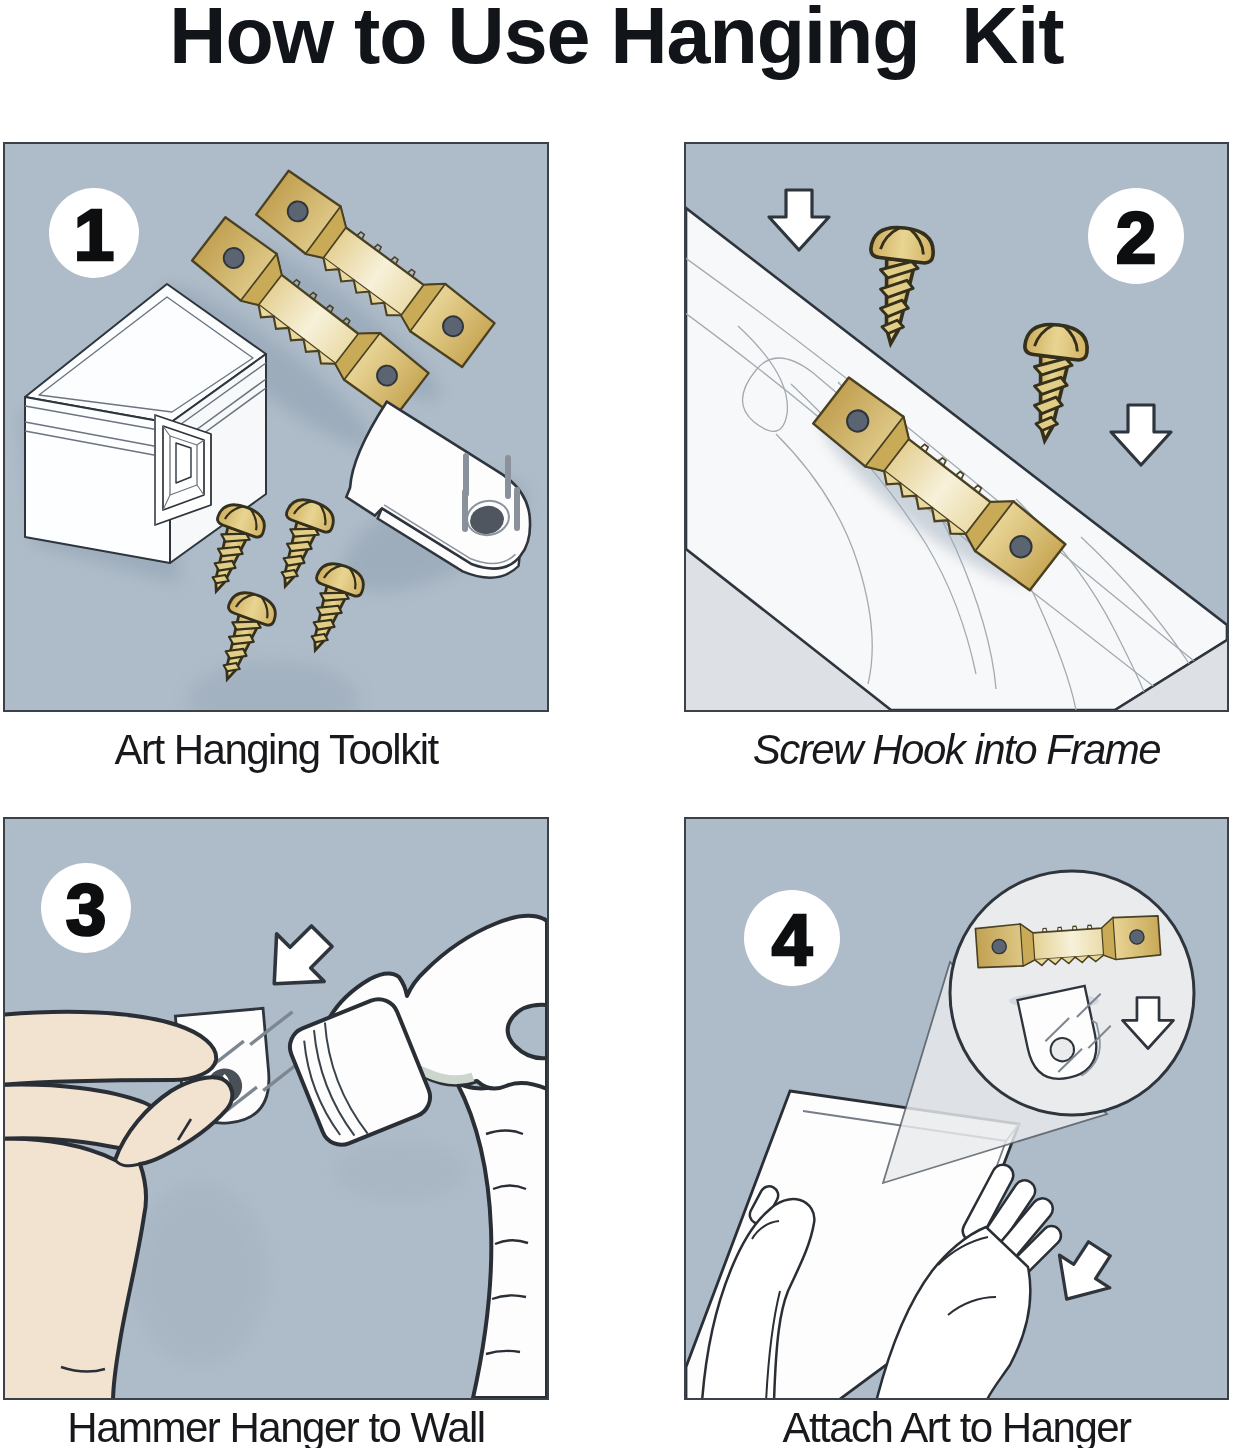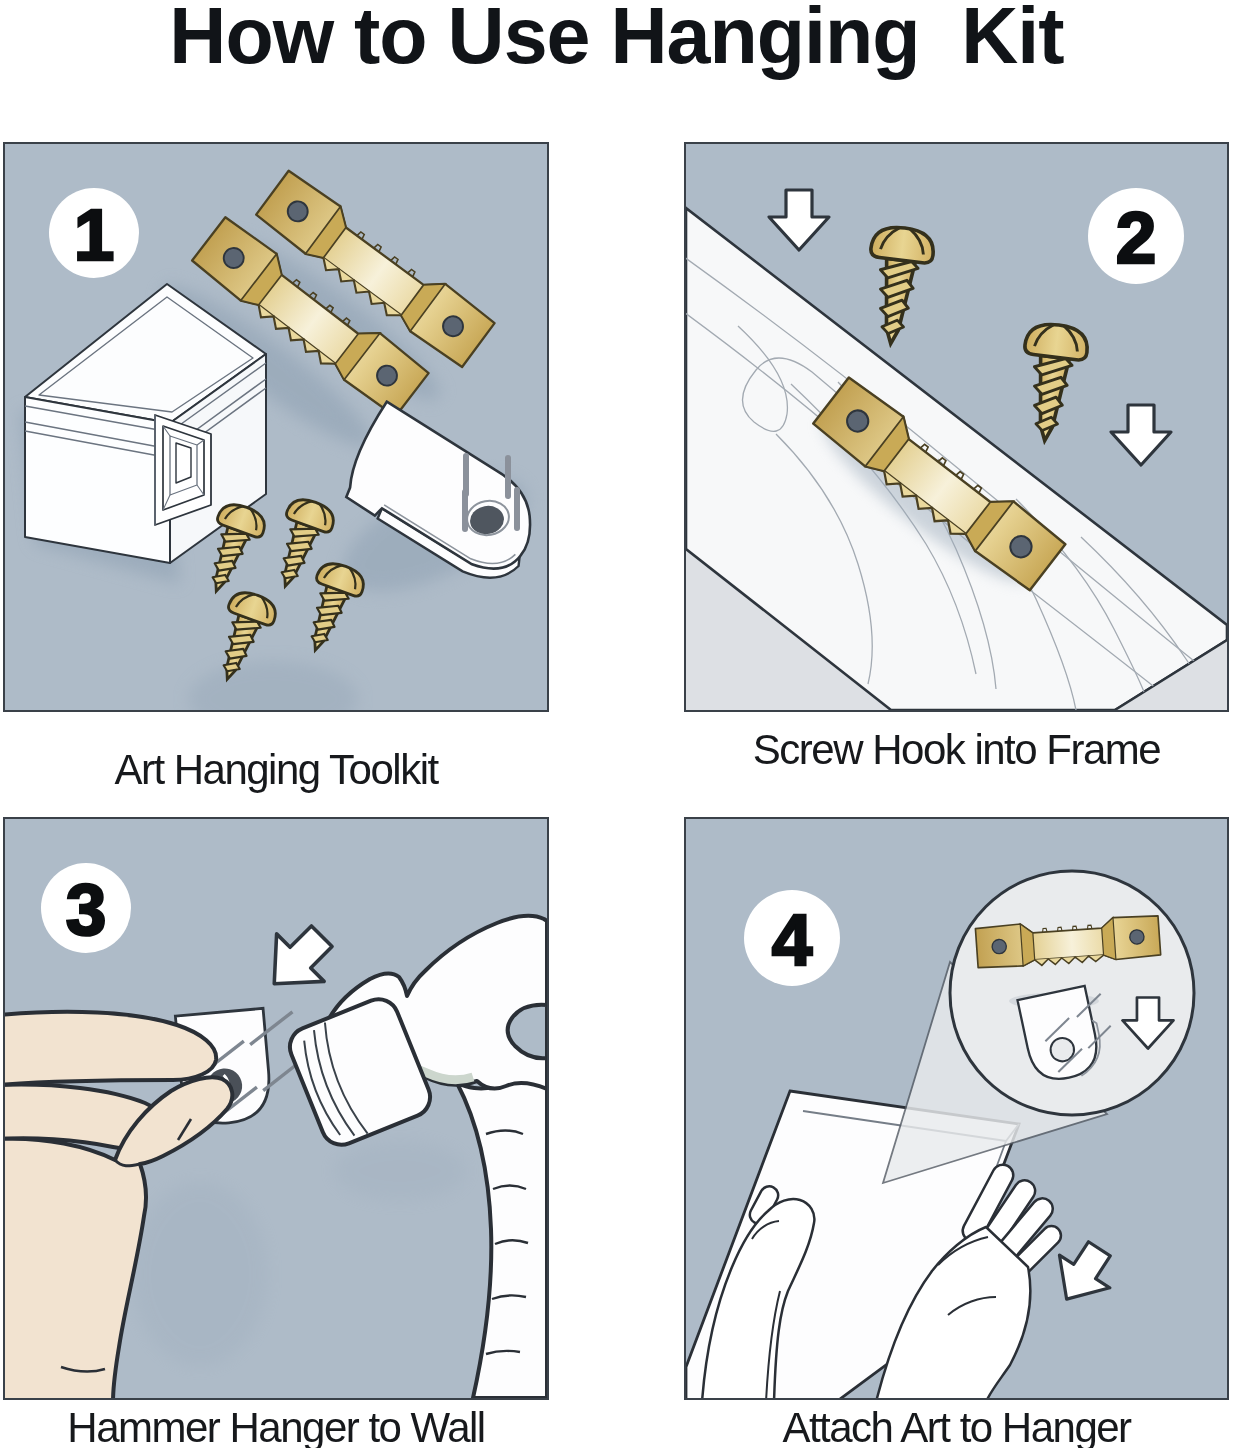--- a/index.html
+++ b/index.html
@@ -4,22 +4,22 @@
 <style>
   html,body{margin:0;padding:0;background:#ffffff;}
   body{width:1233px;height:1448px;position:relative;font-family:"Liberation Sans",sans-serif;overflow:hidden;}
   .title{position:absolute;left:0;top:-10px;width:1233px;text-align:center;font-size:79px;font-weight:600;color:#111418;letter-spacing:-1px;white-space:pre;}
   .panel{position:absolute;background:#aebbc8;border:2px solid #3a4149;box-sizing:border-box;}
   #panel1{left:3px;top:142px;width:546px;height:570px;}
   #panel2{left:684px;top:142px;width:545px;height:570px;}
   #panel3{left:3px;top:817px;width:546px;height:583px;}
   #panel4wrap{left:684px;top:817px;width:545px;height:583px;}
   .caption{position:absolute;color:#17191c;font-size:42px;letter-spacing:-1.5px;text-align:center;white-space:pre;}
-  #cap1{left:3px;top:726px;width:546px;margin-top:20px;}
-  #cap2{left:684px;top:726px;width:545px;}
+  #cap1{left:3px;top:726px;width:546px;}
+  #cap2{left:684px;top:726px;width:545px;font-style:italic;}
   #cap3{left:3px;top:1404px;width:546px;}
   #cap4{left:684px;top:1404px;width:545px;}
   svg{display:block;}
   .stepnum{font-family:"Liberation Sans",sans-serif;font-weight:bold;font-size:73px;fill:#0c0e10;stroke:#0c0e10;stroke-width:2.6px;paint-order:stroke;}
 </style>
 </head>
 <body>
 
 <svg width="0" height="0" style="position:absolute" aria-hidden="true">
   <defs>

